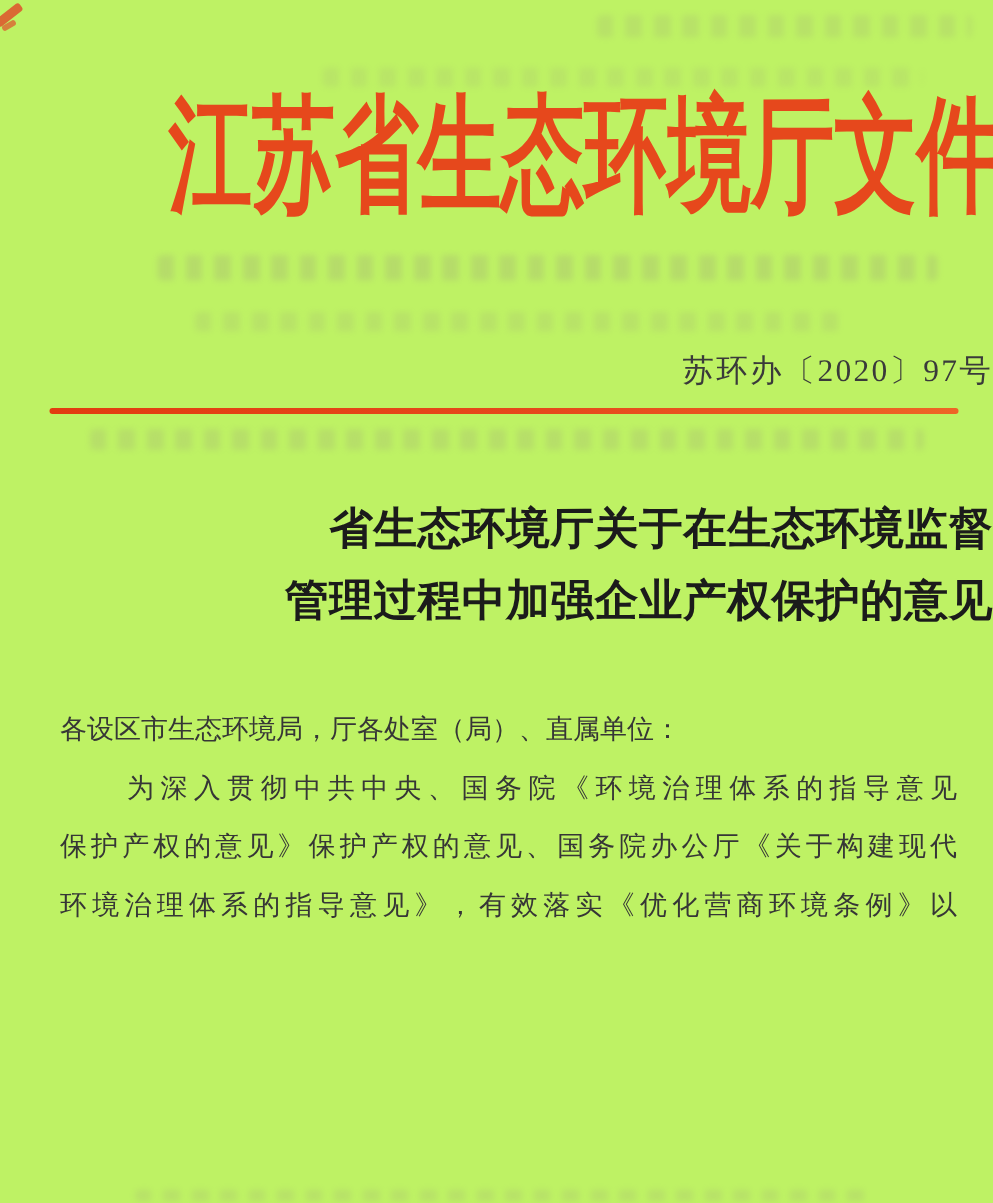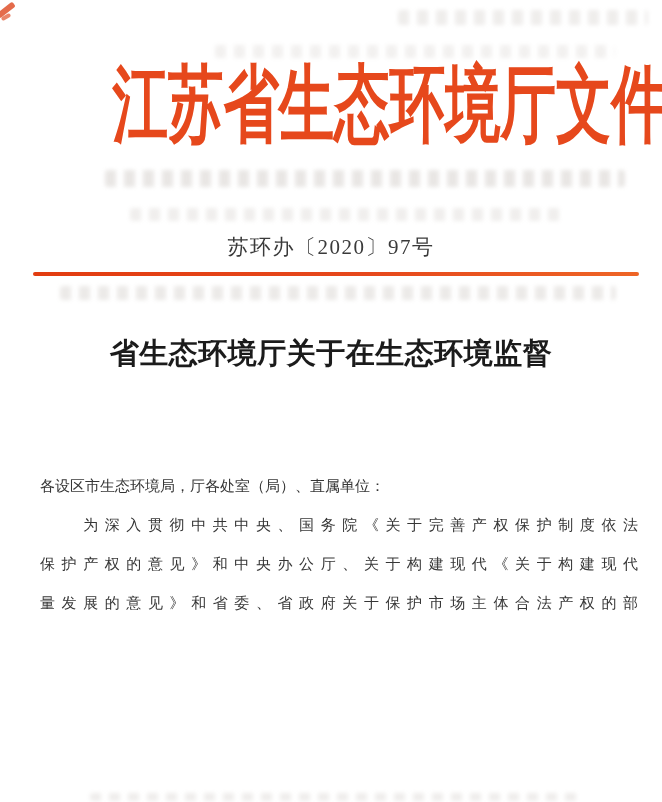--- a/index.html
+++ b/index.html
@@ -2,21 +2,21 @@
 <html style="--accent: #e6481c;"><head>
 <meta charset="utf-8">
 <style>
   :root { --accent: #e6481c; }
   html, body { margin:0; padding:0; background:#e9e9e9; }
   .page {
     position: relative;
     width: 662px;
     height: 802px;
     margin: 0 auto;
-    background: #ffffff;
+    background: #bef264;
     overflow: hidden;
     font-family: "Liberation Serif", "DejaVu Serif", serif;
   }
 
   
   .red-head {
     position: absolute;
     top: 57px; left: 0;
     width: 100%;
     height: 96px;
@@ -29,54 +29,54 @@
     letter-spacing: 0;
     transform: scaleX(0.66);
     transform-origin: 50% 50%;
   }
 
   
   .doc-no {
     position: absolute;
     top: 233px; left: 0;
     width: 100%;
-    text-align: center;
+    text-align: right;
     font-size: 21px;
     letter-spacing: 1.5px;
     color: #3a3a3a;
   }
 
   
   .red-rule {
     position: absolute;
     top: 272px; left: 33px;
     width: 606px; height: 4px;
     background: linear-gradient(90deg, #e23c10, var(--accent) 55%, #ee6526);
     border-radius: 2px;
   }
 
   
   .doc-title {
     position: absolute;
     top: 329px; left: 0;
     width: 100%;
-    text-align: center;
+    text-align: right;
     font-size: 29px;
     font-weight: bold;
     line-height: 48px;
     color: #1b1b1b;
     letter-spacing: 0.5px;
   }
 
   
   .body-block {
     position: absolute;
     top: 467px; left: 40px;
     width: 598px;
-    font-size: 15px;
+    font-size: 18px;
     color: #363636;
   }
   .salutation {
     height: 39px;
     line-height: 39px;
     white-space: nowrap;
   }
   .bline {
     height: 39px;
     line-height: 39px;
@@ -138,26 +138,27 @@
   <div class="ghost g3"></div>
 
   <div class="doc-no">苏环办〔2020〕97号</div>
 
   <div class="red-rule"></div>
 
   <div class="ghost g4"></div>
 
   <div class="doc-title">
     <div>省生态环境厅关于在生态环境监督</div>
+    <div>管理过程中加强企业产权保护的意见</div>
   </div>
 
   <div class="body-block">
     <div class="salutation">各设区市生态环境局，厅各处室（局）、直属单位：</div>
     <div>
-        <div class="bline">　　为深入贯彻中共中央、国务院《关于完善产权保护制度依法</div>
-        <div class="bline">保护产权的意见》和中央办公厅、关于构建现代《关于构建现代</div>
-        <div class="bline">量发展的意见》和省委、省政府关于保护市场主体合法产权的部</div>
+        <div class="bline">　　为深入贯彻中共中央、国务院《环境治理体系的指导意见</div>
+        <div class="bline">保护产权的意见》保护产权的意见、国务院办公厅《关于构建现代</div>
+        <div class="bline">环境治理体系的指导意见》，有效落实《优化营商环境条例》以</div>
       </div>
   </div>
 
   <div class="ghost g5"></div>
 
 </div>
 
 </body></html>

